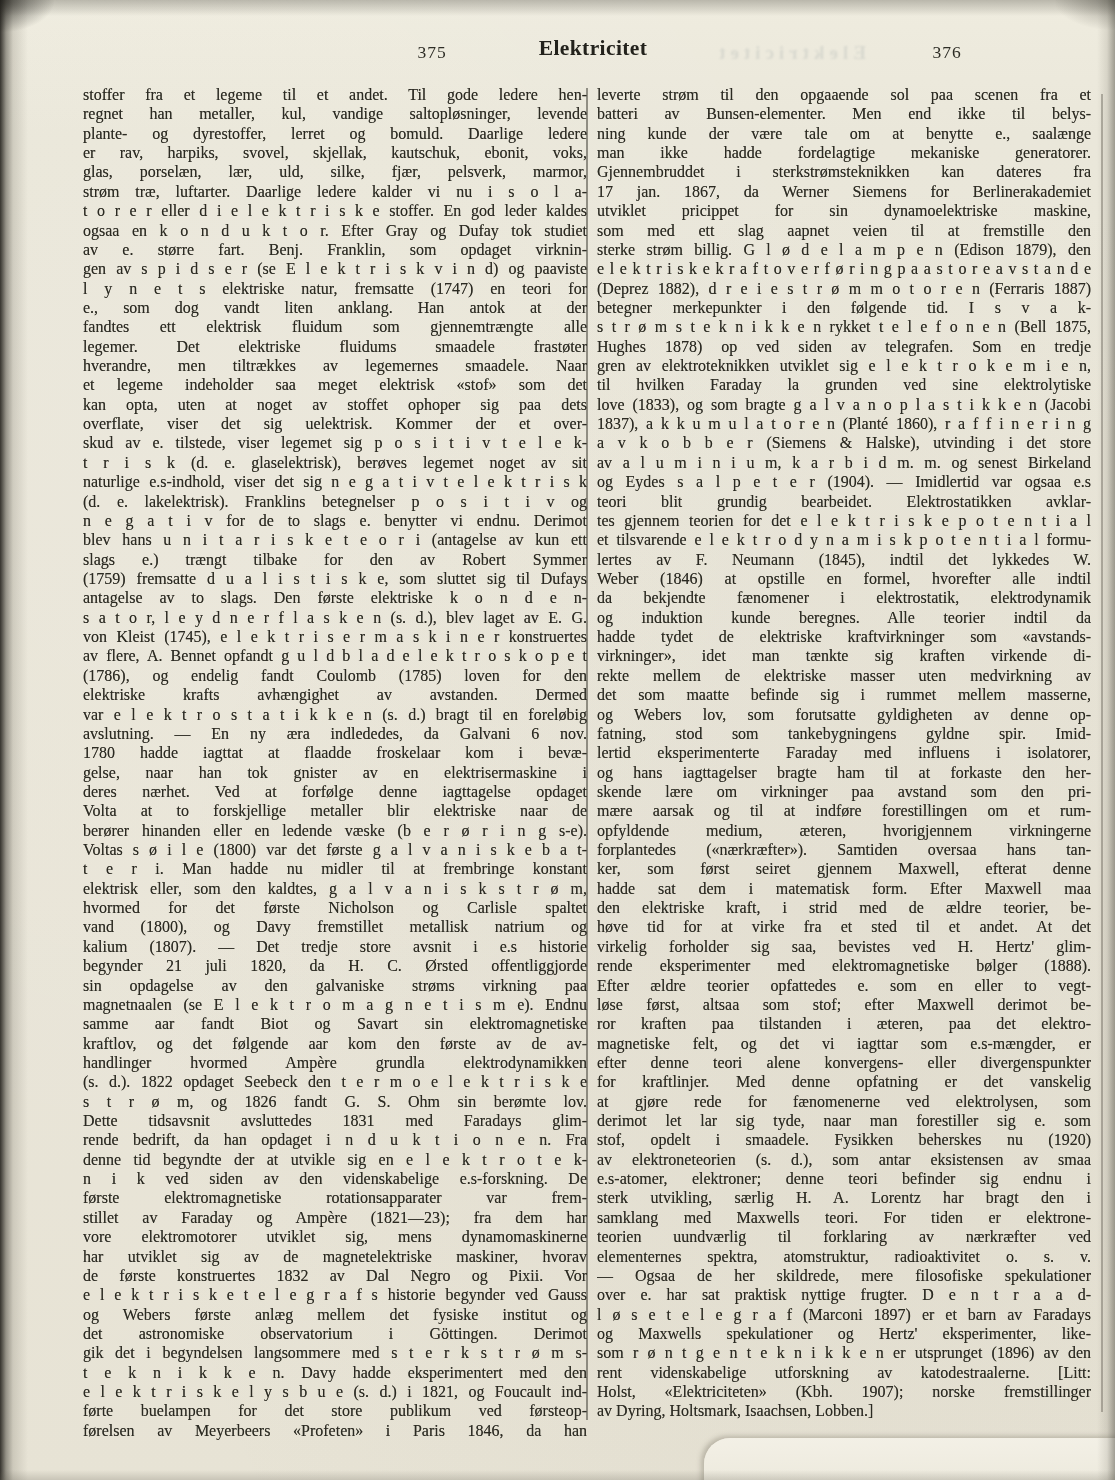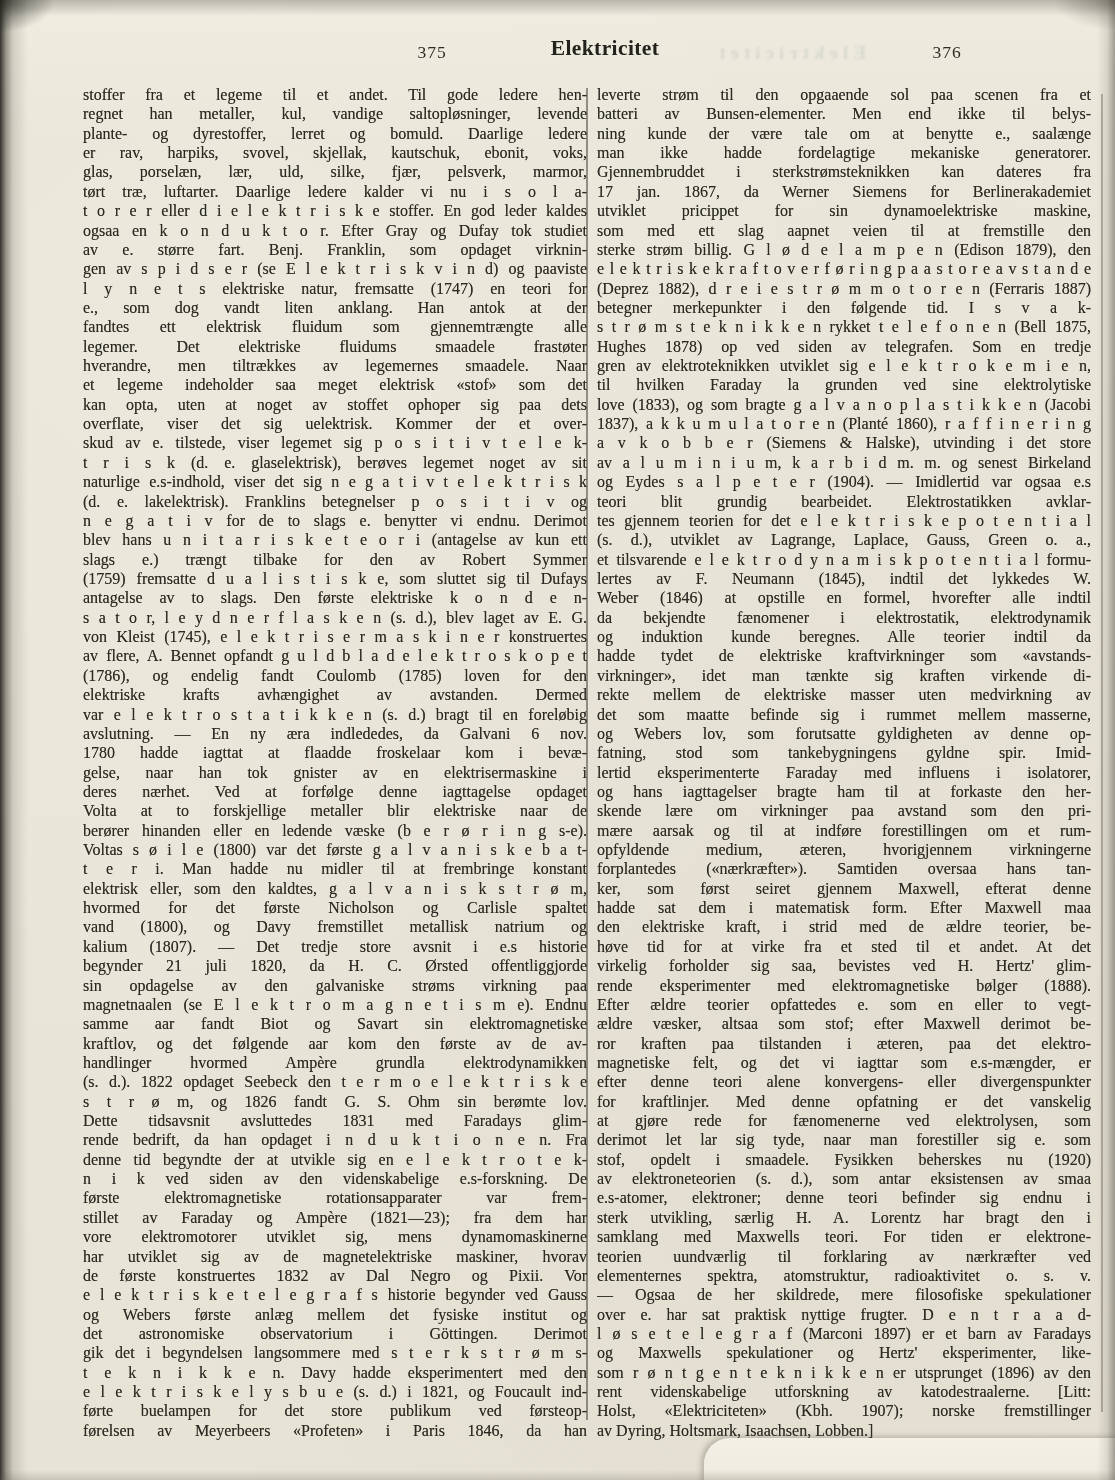--- a/index.html
+++ b/index.html
@@ -29,21 +29,21 @@
   .corner-tl{top:0;left:0;width:54px;height:32px;
     background:radial-gradient(ellipse at 0% 0%, rgba(28,27,23,0.7), transparent 72%);}
   .corner-tr{top:0;right:0;width:60px;height:30px;
     background:radial-gradient(ellipse at 100% 0%, rgba(60,58,50,0.45), transparent 72%);}
 
   
   .page-header{position:absolute;top:36px;left:0;right:0;height:34px;}
   .pn{position:absolute;top:6px;font-size:17.5px;letter-spacing:1px;color:#2e2d26;}
   .pn-left{left:402px;width:60px;text-align:center;}
   .pn-right{left:917px;width:60px;text-align:center;}
-  .title{position:absolute;top:0;left:480px;width:250px;margin:0;
+  .title{position:absolute;top:0;left:468px;width:250px;margin:0;
     text-align:center;font-size:21.5px;font-weight:bold;letter-spacing:0.4px;color:#23221c;}
   .ghost-title{position:absolute;top:42px;left:645px;width:290px;text-align:center;
     font-size:19px;font-weight:bold;letter-spacing:5px;color:#5d707c;opacity:0.14;
     filter:blur(1.3px);transform:scaleX(-1);}
 
   
   .divider{position:absolute;left:586px;top:88px;width:2px;height:1332px;background:rgba(70,68,59,0.55);}
   .edge-rule{position:absolute;left:1101px;top:94px;width:2px;height:1318px;background:rgba(92,89,78,0.42);}
 
   
@@ -81,21 +81,21 @@
   <div class="divider"></div>
   <div class="edge-rule"></div>
 
   <main class="columns">
     <section class="col col-left">
         <div class="line">stoffer fra et legeme til et andet. Til gode ledere hen-</div>
         <div class="line">regnet han metaller, kul, vandige saltopløsninger, levende</div>
         <div class="line">plante- og dyrestoffer, lerret og bomuld. Daarlige ledere</div>
         <div class="line">er rav, harpiks, svovel, skjellak, kautschuk, ebonit, voks,</div>
         <div class="line">glas, porselæn, lær, uld, silke, fjær, pelsverk, marmor,</div>
-        <div class="line">tørt træ, luftarter. Daarlige ledere kalder vi nu i s o l a-</div>
+        <div class="line">strøm træ, luftarter. Daarlige ledere kalder vi nu i s o l a-</div>
         <div class="line">t o r e r eller d i e l e k t r i s k e stoffer. En god leder kaldes</div>
         <div class="line">ogsaa en k o n d u k t o r. Efter Gray og Dufay tok studiet</div>
         <div class="line">av e. større fart. Benj. Franklin, som opdaget virknin-</div>
         <div class="line">gen av s p i d s e r (se E l e k t r i s k v i n d) og paaviste</div>
         <div class="line">l y n e t s elektriske natur, fremsatte (1747) en teori for</div>
         <div class="line">e., som dog vandt liten anklang. Han antok at der</div>
         <div class="line">fandtes ett elektrisk fluidum som gjennemtrængte alle</div>
         <div class="line">legemer. Det elektriske fluidums smaadele frastøter</div>
         <div class="line">hverandre, men tiltrækkes av legemernes smaadele. Naar</div>
         <div class="line">et legeme indeholder saa meget elektrisk «stof» som det</div>
@@ -171,21 +171,20 @@
         <div class="line">Hughes 1878) op ved siden av telegrafen. Som en tredje</div>
         <div class="line">gren av elektroteknikken utviklet sig e l e k t r o k e m i e n,</div>
         <div class="line">til hvilken Faraday la grunden ved sine elektrolytiske</div>
         <div class="line">love (1833), og som bragte g a l v a n o p l a s t i k k e n (Jacobi</div>
         <div class="line">1837), a k k u m u l a t o r e n (Planté 1860), r a f f i n e r i n g</div>
         <div class="line">a v k o b b e r (Siemens &amp; Halske), utvinding i det store</div>
         <div class="line">av a l u m i n i u m, k a r b i d m. m. og senest Birkeland</div>
         <div class="line">og Eydes s a l p e t e r (1904). — Imidlertid var ogsaa e.s</div>
         <div class="line">teori blit grundig bearbeidet. Elektrostatikken avklar-</div>
         <div class="line">tes gjennem teorien for det e l e k t r i s k e p o t e n t i a l</div>
-        <div class="line">(s. d.), utviklet av Lagrange, Laplace, Gauss, Green o. a.,</div>
         <div class="line">et tilsvarende e l e k t r o d y n a m i s k p o t e n t i a l formu-</div>
         <div class="line">lertes av F. Neumann (1845), indtil det lykkedes W.</div>
         <div class="line">Weber (1846) at opstille en formel, hvorefter alle indtil</div>
         <div class="line">da bekjendte fænomener i elektrostatik, elektrodynamik</div>
         <div class="line">og induktion kunde beregnes. Alle teorier indtil da</div>
         <div class="line">hadde tydet de elektriske kraftvirkninger som «avstands-</div>
         <div class="line">virkninger», idet man tænkte sig kraften virkende di-</div>
         <div class="line">rekte mellem de elektriske masser uten medvirkning av</div>
         <div class="line">det som maatte befinde sig i rummet mellem masserne,</div>
         <div class="line">og Webers lov, som forutsatte gyldigheten av denne op-</div>
@@ -196,21 +195,21 @@
         <div class="line">mære aarsak og til at indføre forestillingen om et rum-</div>
         <div class="line">opfyldende medium, æteren, hvorigjennem virkningerne</div>
         <div class="line">forplantedes («nærkræfter»). Samtiden oversaa hans tan-</div>
         <div class="line">ker, som først seiret gjennem Maxwell, efterat denne</div>
         <div class="line">hadde sat dem i matematisk form. Efter Maxwell maa</div>
         <div class="line">den elektriske kraft, i strid med de ældre teorier, be-</div>
         <div class="line">høve tid for at virke fra et sted til et andet. At det</div>
         <div class="line">virkelig forholder sig saa, bevistes ved H. Hertz' glim-</div>
         <div class="line">rende eksperimenter med elektromagnetiske bølger (1888).</div>
         <div class="line">Efter ældre teorier opfattedes e. som en eller to vegt-</div>
-        <div class="line">ældre væsker, altsaa som stof; efter Maxwell derimot be-</div>
+        <div class="line">løse først, altsaa som stof; efter Maxwell derimot be-</div>
         <div class="line">ror kraften paa tilstanden i æteren, paa det elektro-</div>
         <div class="line">magnetiske felt, og det vi iagttar som e.s-mængder, er</div>
         <div class="line">efter denne teori alene konvergens- eller divergenspunkter</div>
         <div class="line">for kraftlinjer. Med denne opfatning er det vanskelig</div>
         <div class="line">at gjøre rede for fænomenerne ved elektrolysen, som</div>
         <div class="line">derimot let lar sig tyde, naar man forestiller sig e. som</div>
         <div class="line">stof, opdelt i smaadele. Fysikken beherskes nu (1920)</div>
         <div class="line">av elektroneteorien (s. d.), som antar eksistensen av smaa</div>
         <div class="line">e.s-atomer, elektroner; denne teori befinder sig endnu i</div>
         <div class="line">sterk utvikling, særlig H. A. Lorentz har bragt den i</div>

